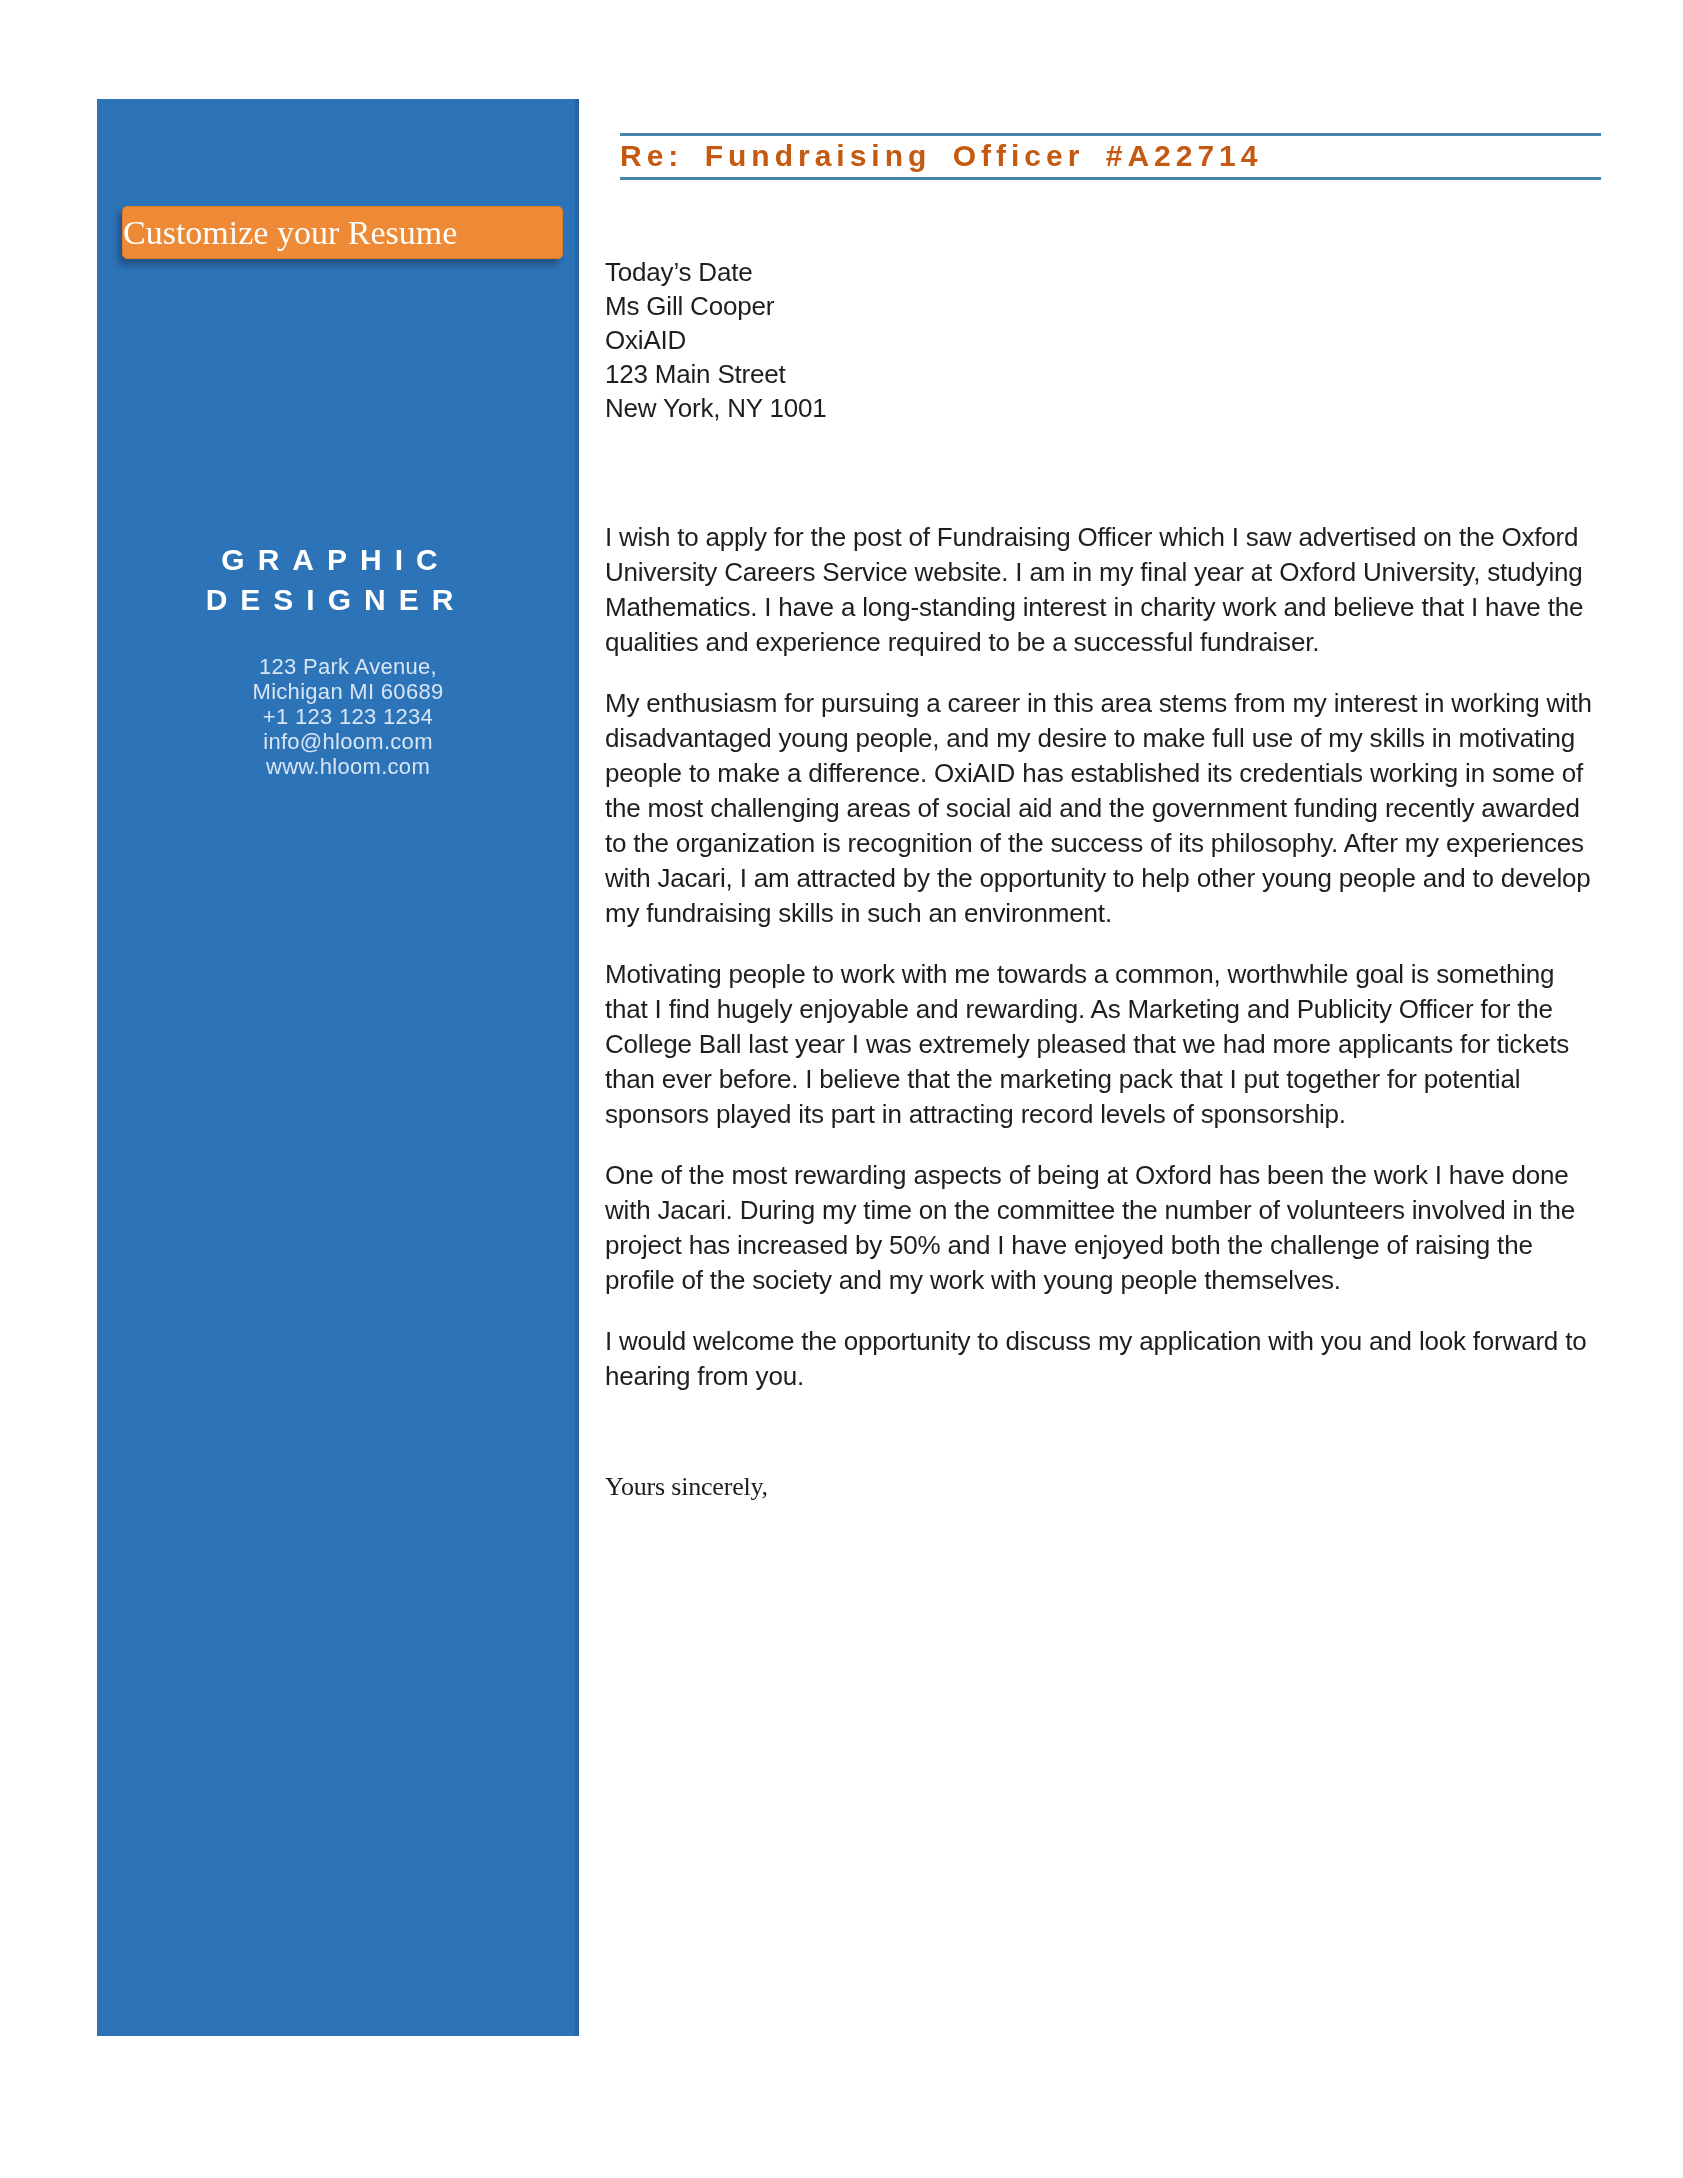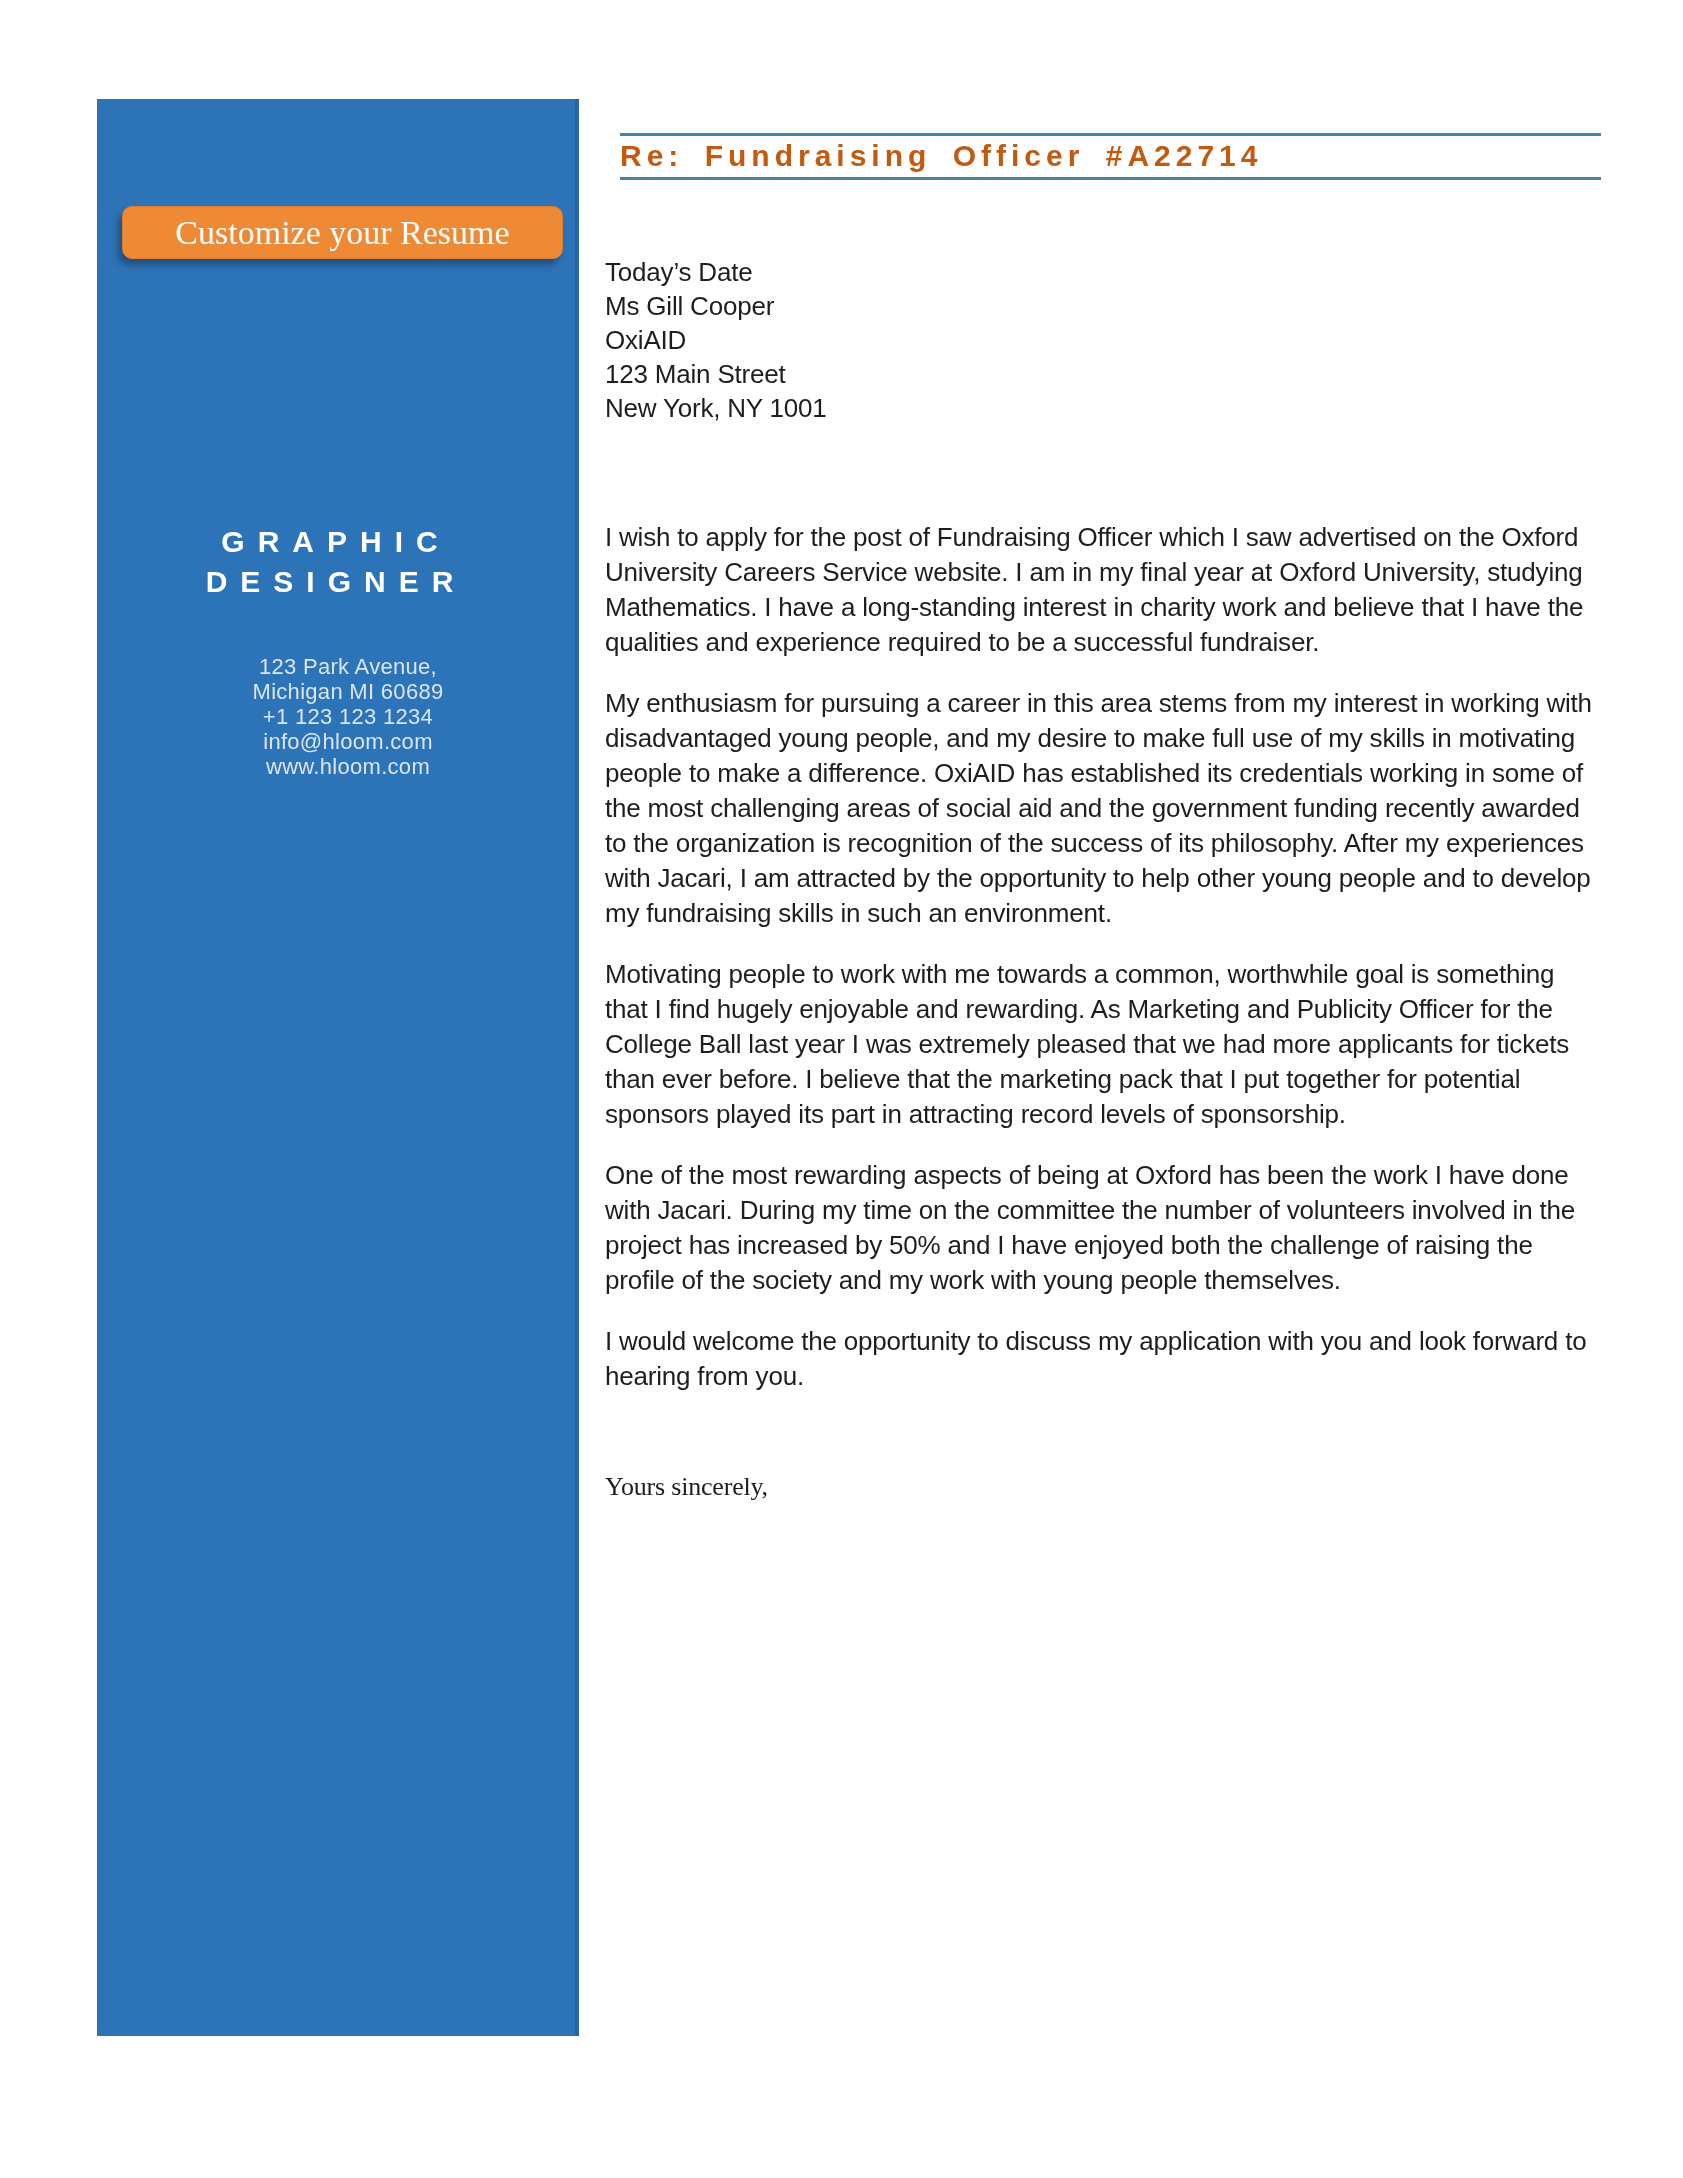--- a/index.html
+++ b/index.html
@@ -28,47 +28,46 @@
     box-sizing: border-box;
   }
   .cta-button {
     position: absolute;
     left: 25px;
     top: 107px;
     width: 441px;
     height: 53px;
     background: var(--button-orange, #ee8a35);
     border: 1px solid var(--button-orange-edge, #dd7c2b);
-    border-radius: 10px;
+    border-radius: 5px;
     box-shadow: -4px 6px 6px rgba(25, 40, 65, 0.45);
     color: #ffffff;
     font-family: "Liberation Serif", serif;
     font-size: 34px;
     line-height: 51px;
-    text-align: center;
     box-sizing: border-box;
     cursor: pointer;
     white-space: nowrap;
   }
   .name-block {
     position: absolute;
     left: 0;
     top: 190px;
     width: 100%;
     text-align: center;
     color: #ffffff;
     font-weight: 700;
     font-size: 94px;
     line-height: 125px;
     letter-spacing: 1px;
   }
   .role-block {
     position: absolute;
     left: 0;
-    top: 423px;
+    top: 441px;
     width: 100%;
     text-align: center;
     color: #ffffff;
     font-weight: 700;
     font-size: 30px;
     line-height: 40px;
     letter-spacing: 13px;
   }
   .contact-block {
     position: absolute;

